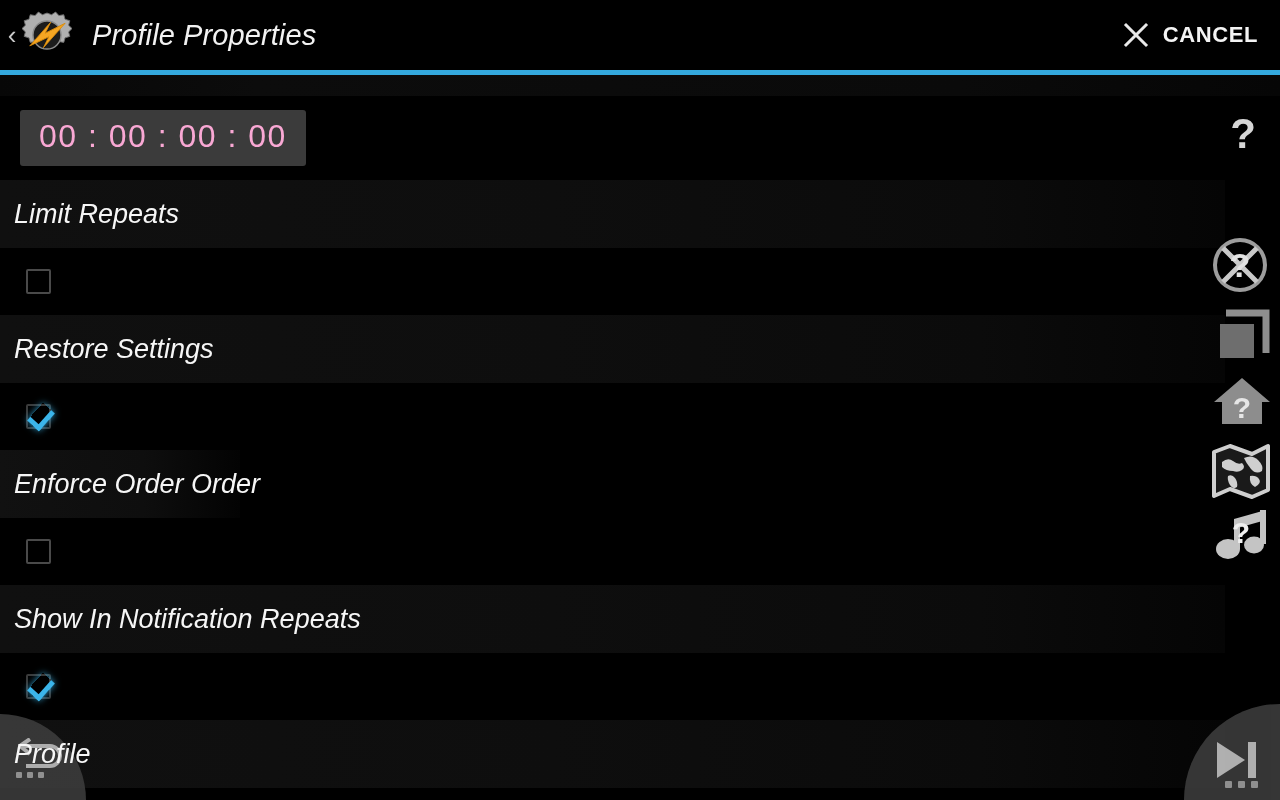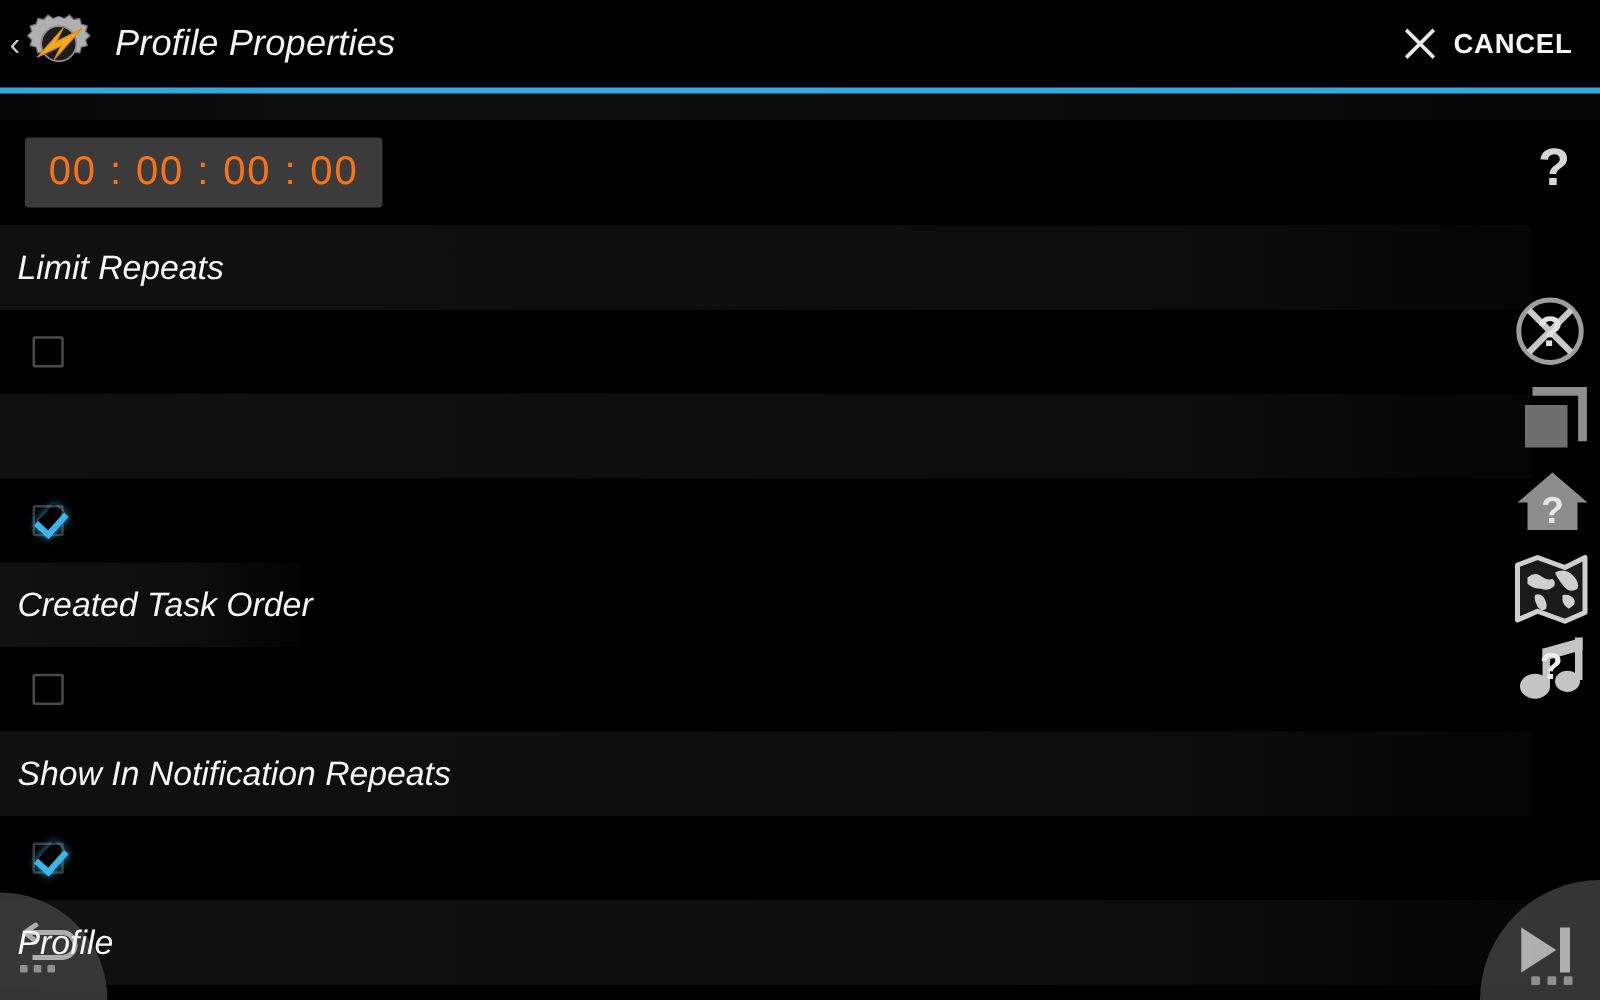--- a/index.html
+++ b/index.html
@@ -99,21 +99,21 @@
   
   .time-row {
     position:relative; width:1280px; height:84px;
     display:flex; align-items:center; background:#000;
   }
   .time-field {
     margin-left:20px;
     background:#3b3b3b;
     border-radius:3px;
     padding:8px 19px 11px 19px;
-    color:#f97316; font-size:32px; letter-spacing:1.5px;
+    color:#f9a8d4; font-size:32px; letter-spacing:1.5px;
     font-family:"Liberation Sans", sans-serif;
     cursor:pointer;
   }
 
   
   .rail { position:absolute; top:0; right:0; width:80px; height:800px; pointer-events:none; }
   .rail-icon { position:absolute; right:8px; pointer-events:auto; cursor:pointer; }
 
   .help-q {
     color:#d6d6d6; font-size:42px; font-weight:700;
@@ -192,28 +192,29 @@
     <div class="hdr-row">
       <div class="hdr-band full"></div>
       <div class="hdr-label">Limit Repeats</div>
     </div>
     <div class="val-row">
       <div class="cbox"></div>
     </div>
 
     <div class="hdr-row">
       <div class="hdr-band full"></div>
+      <div class="hdr-label">Restore Settings</div>
     </div>
     <div class="val-row">
       <div class="cbox on"></div>
     </div>
 
     <div class="hdr-row">
       <div class="hdr-band narrow"></div>
-      <div class="hdr-label">Created Task Order</div>
+      <div class="hdr-label">Enforce Order Order</div>
     </div>
     <div class="val-row">
       <div class="cbox"></div>
     </div>
 
     <div class="hdr-row">
       <div class="hdr-band full"></div>
       <div class="hdr-label">Show In Notification Repeats</div>
     </div>
     <div class="val-row">

